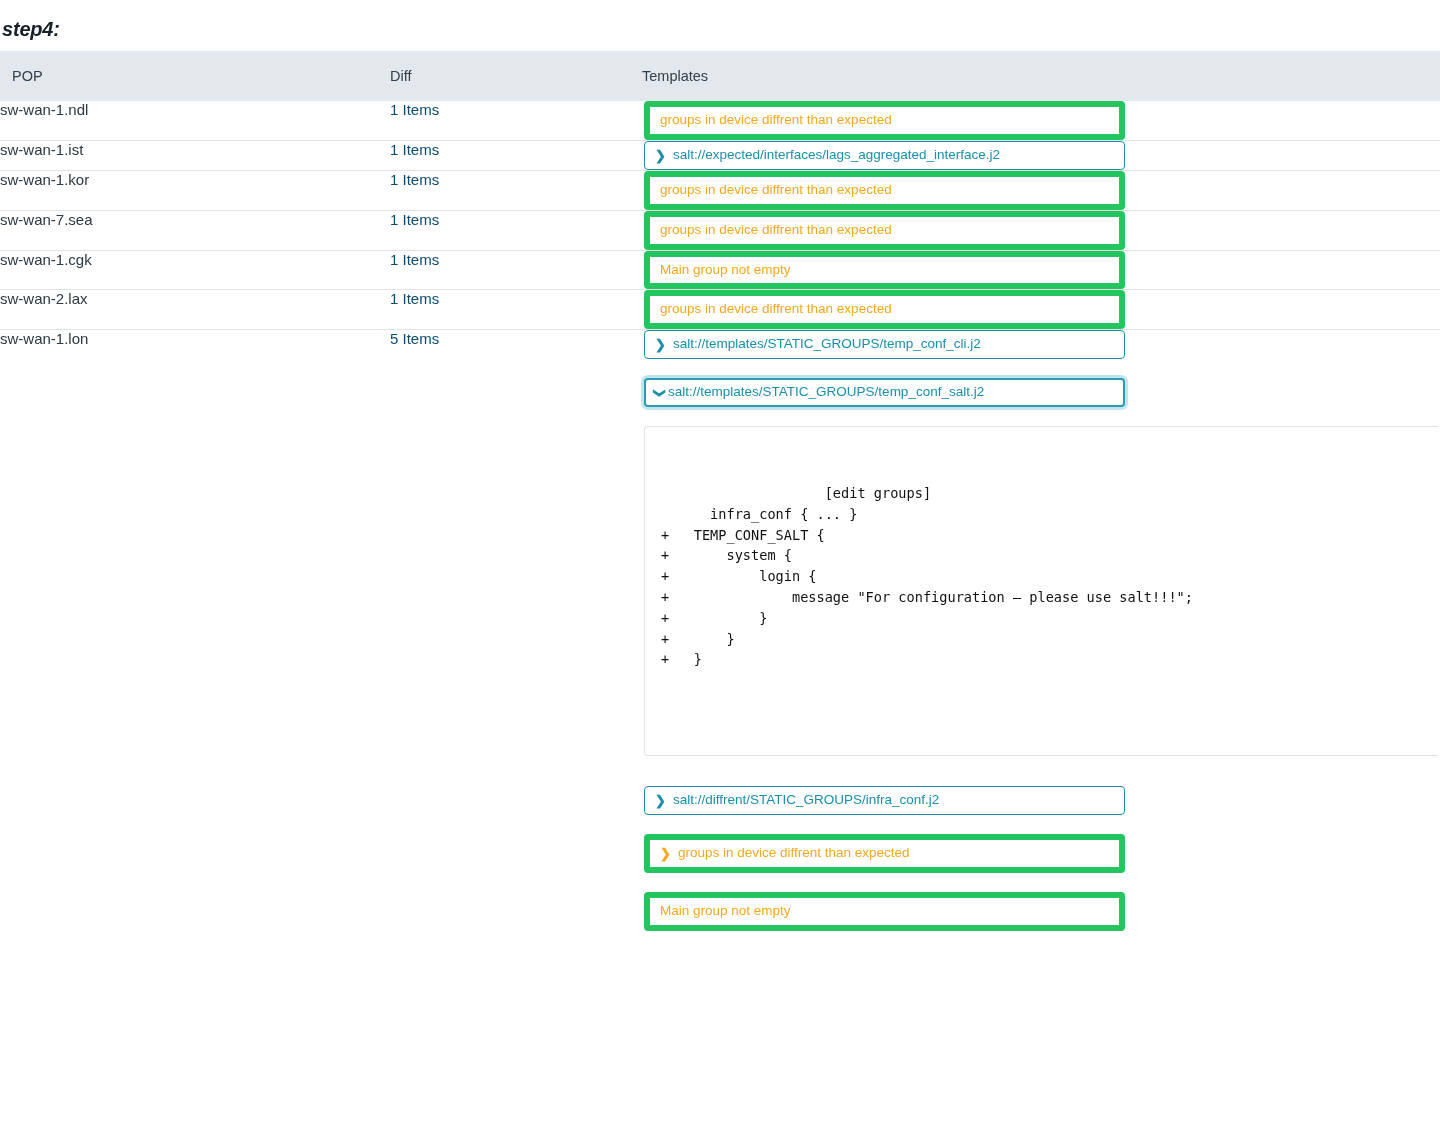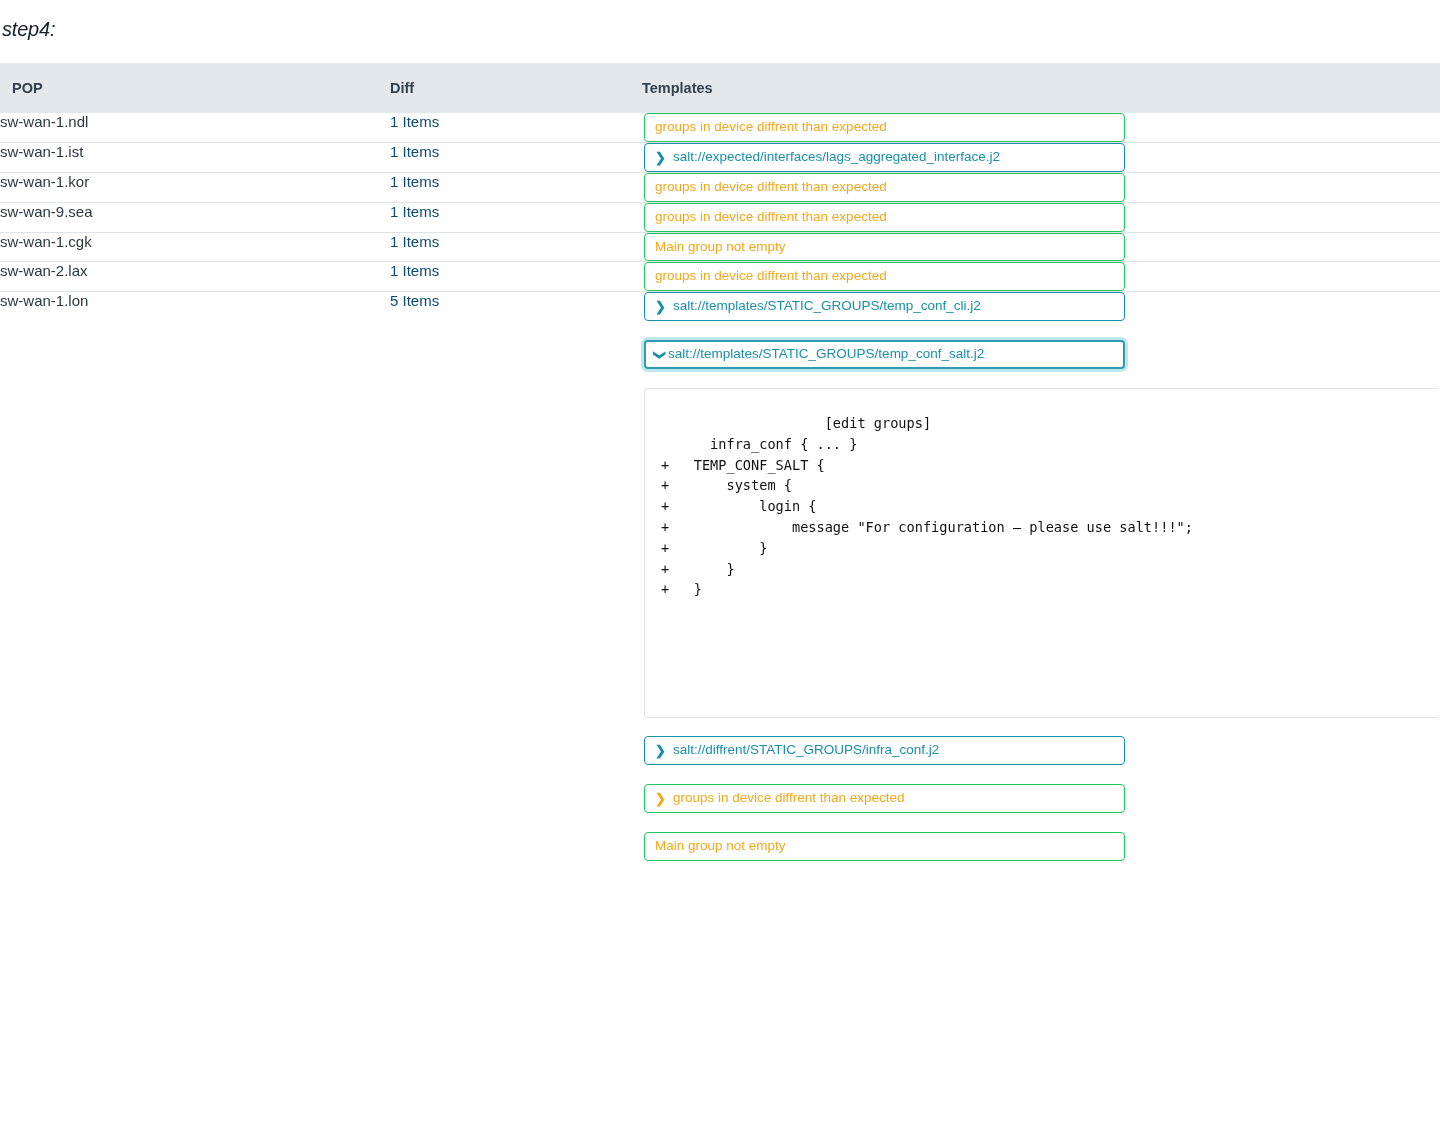--- a/index.html
+++ b/index.html
@@ -12,40 +12,40 @@
   }
   body {
     width: 1440px;
     height: 1128px;
     overflow: hidden;
     color: #2f3c4c;
   }
 
   .page-title {
     font-size: 20px;
-    font-weight: normal;
+    font-weight: bold;
     font-style: italic;
     color: #17202a;
-    padding: 18px 0 22px 2px;
+    padding: 18px 0 10px 2px;
     margin: 0;
     letter-spacing: -0.2px;
   }
 
   .diff-table {
     width: 1440px;
     border-collapse: collapse;
   }
 
   .table-head {
     background: #e3e8ec;
   }
   .table-head th {
     text-align: left;
     font-size: 14.5px;
-    font-weight: bold;
+    font-weight: normal;
     color: #33404d;
     padding: 17px 0 17px 0;
     border: none;
   }
   .col-pop { width: 390px; padding-left: 12px !important; }
   .col-diff { width: 252px; }
   .col-templates { width: 798px; }
 
   .table-body tr {
     border-top: 1px solid #dfe3e6;
@@ -87,21 +87,21 @@
     padding: 5px 10px;
     border-radius: 4px;
     font-size: 13.5px;
     background: #ffffff;
     cursor: pointer;
     line-height: 1.25;
   }
   .badge + .badge { margin-top: 19px; }
 
   .badge-warn {
-    border: 1px solid #22c55e;
+    border: 6px solid #22c55e;
     color: #f0a91d;
   }
   .badge-link {
     border: 1px solid #1a8fa8;
     color: #1a8fa8;
   }
   .badge-link.is-open {
     border: 2px solid #2e9bb3;
     box-shadow: 0 0 0 3px rgba(110, 200, 220, 0.45);
     padding: 4px 9px;
@@ -115,28 +115,28 @@
     line-height: 1;
     flex: 0 0 auto;
   }
   .chev-down {
     margin-right: 3px;
     font-size: 12px;
   }
   .badge-label { display: inline-block; }
 
   .code-panel {
-    margin: 19px 0 18px 2px;
+    margin: 19px 0 30px 2px;
     width: 794px;
     border: 1px solid #e0e2e4;
     border-right: none;
     border-radius: 4px 0 0 4px;
     background: #ffffff;
     min-height: 330px;
-    padding: 24px 0 64px 0;
+    padding: 56px 0 64px 0;
   }
   .code-block {
     margin: 0;
     padding: 0 0 0 16px;
     font-family: "DejaVu Sans Mono", "Liberation Mono", monospace;
     font-size: 13.6px;
     line-height: 20.8px;
     color: #111111;
     white-space: pre;
     overflow: hidden;
@@ -184,21 +184,21 @@
         <td class="cell-diff">1 Items</td>
         <td class="cell-templates">
           <div class="badge-list">
             <div class="badge badge-warn">
               <span class="badge-label">groups in device diffrent than expected</span>
             </div>
           </div>
         </td>
       </tr>
       <tr>
-        <td class="cell-pop">sw-wan-9.sea</td>
+        <td class="cell-pop">sw-wan-7.sea</td>
         <td class="cell-diff">1 Items</td>
         <td class="cell-templates">
           <div class="badge-list">
             <div class="badge badge-warn">
               <span class="badge-label">groups in device diffrent than expected</span>
             </div>
           </div>
         </td>
       </tr>
       <tr>

